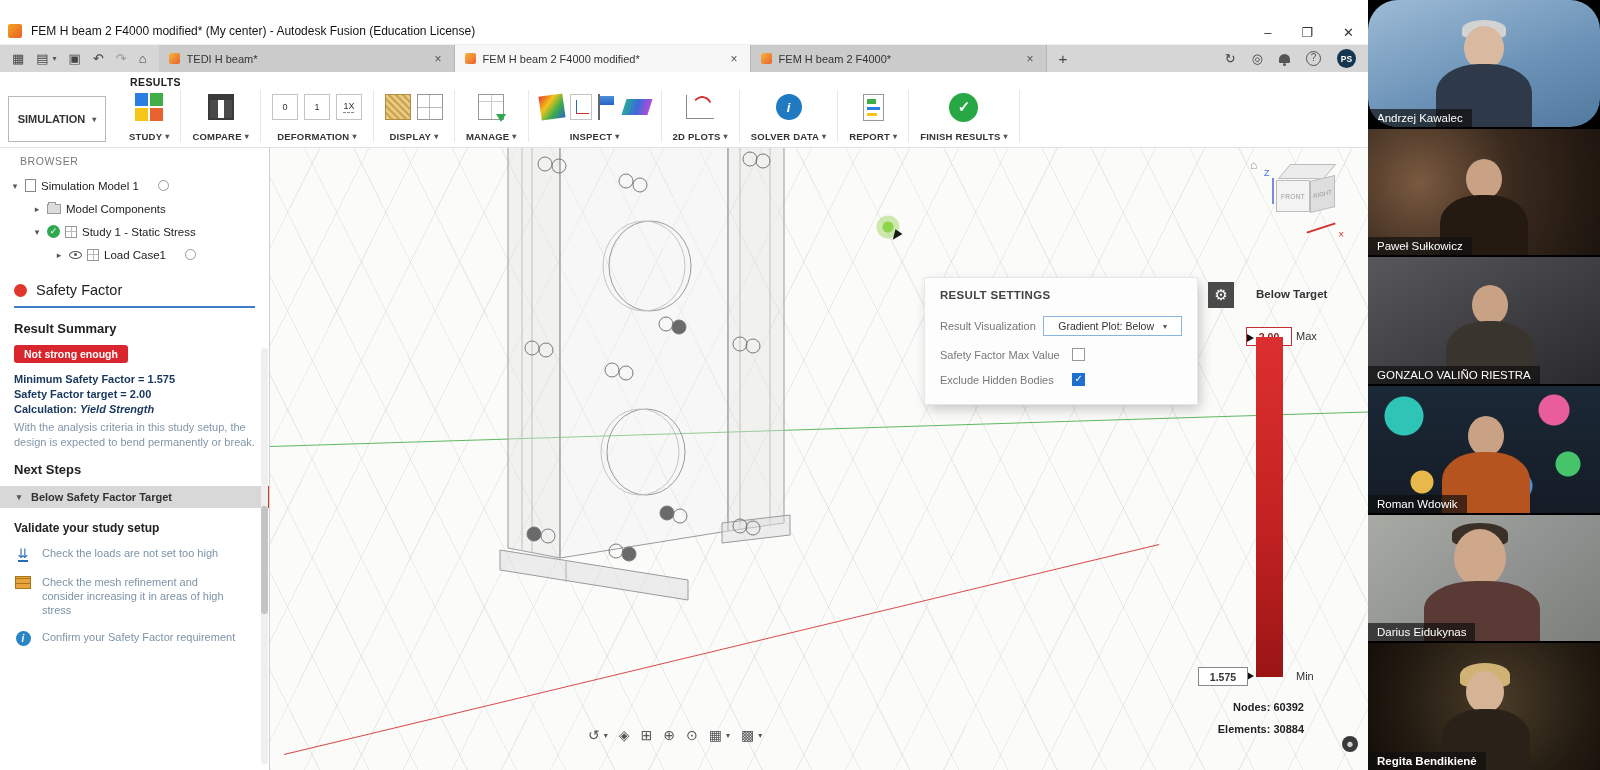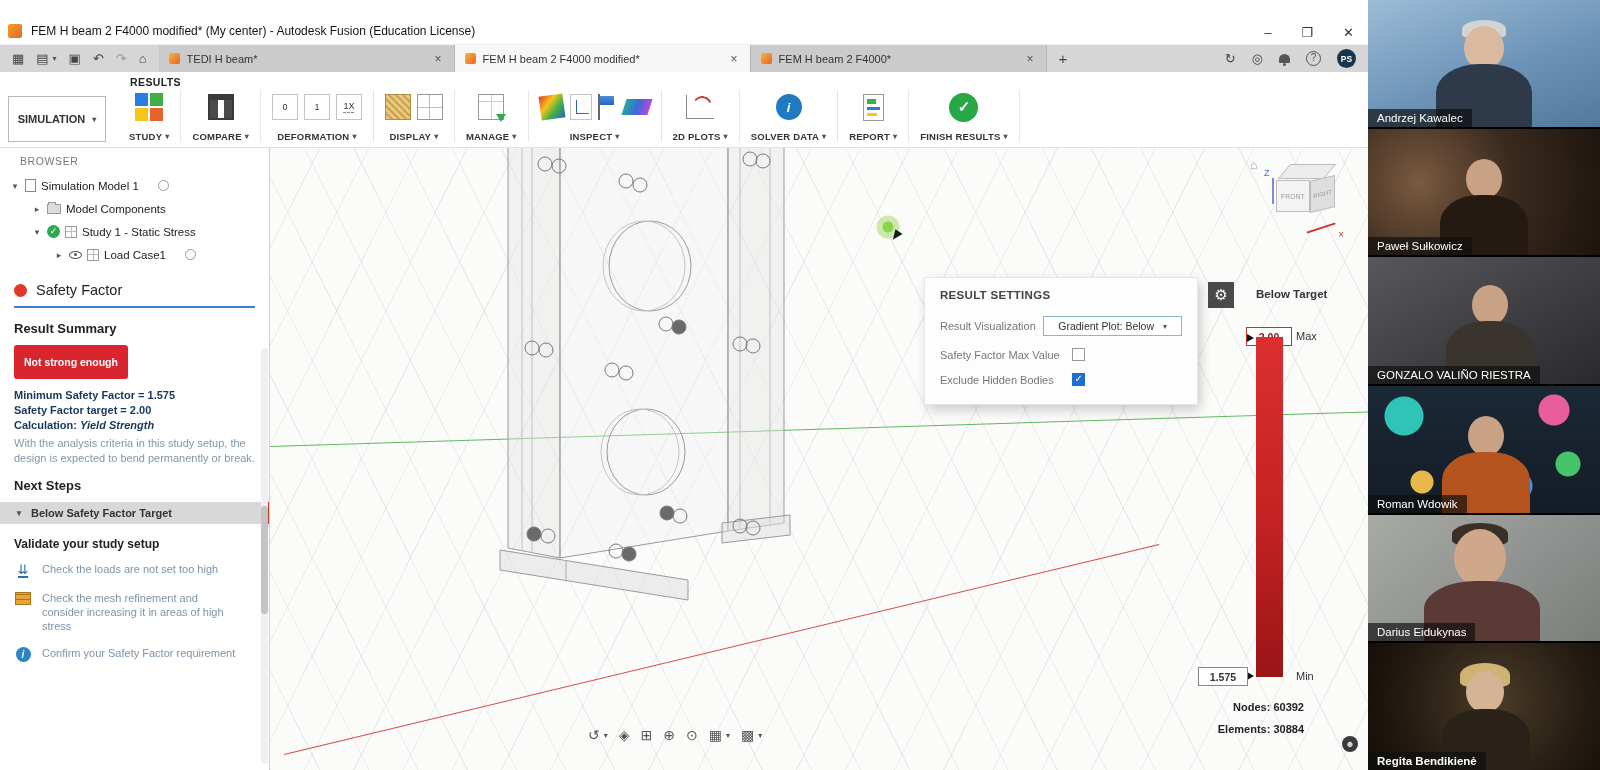--- a/index.html
+++ b/index.html
@@ -86,21 +86,21 @@
       linear-gradient(#bbb,#bbb) 50% 0/1px 100% no-repeat,
       linear-gradient(#bbb,#bbb) 0 50%/100% 1px no-repeat, #fff; }
   .i-eye { width:13px; height:8px; border:1.2px solid #555; border-radius:50%; position:relative; }
   .i-eye::after { content:''; position:absolute; left:4px; top:1.5px; width:3px; height:3px; border-radius:50%; background:#555; }
   .ring { width:11px; height:11px; border:1.6px solid #999; border-radius:50%; margin-left:14px; }
   .sf-wrap { padding:0 14px; }
   .sf-title-row { display:flex; align-items:center; gap:9px; margin-top:16px; padding-bottom:8px; border-bottom:2px solid #3d7ec9; }
   .red-dot { width:13px; height:13px; border-radius:50%; background:#e0362c; }
   .sf-title { font-size:14.5px; color:#222; }
   .section-h { font-size:13px; font-weight:bold; color:#222; margin:13px 0 9px; }
-  .badge { display:inline-block; background:#d9252e; color:#fff; font-size:10.5px; font-weight:bold; padding:11px 10px; border-radius:3px; margin-bottom:9px; }
+  .badge { display:inline-block; background:#d9252e; color:#fff; font-size:10.5px; font-weight:bold; padding:3px 10px; border-radius:3px; margin-bottom:9px; }
   .sum-line { font-size:11px; font-weight:bold; color:#17365c; line-height:15px; }
   .sum-desc { font-size:11px; color:#8296a8; line-height:14.5px; margin-top:3px; }
   .ns-row { background:#d8d8d8; margin:4px -14px 0; padding:5px 14px; display:flex; align-items:center; gap:7px; font-size:11px; font-weight:bold; color:#333; position:relative; }
   .ns-red { position:absolute; right:0; top:0; bottom:0; width:6px; background:#cc3a2a; }
   .validate-h { font-size:12px; font-weight:bold; color:#222; margin:13px 0 11px; }
   .vitem { display:flex; gap:10px; margin-bottom:13px; font-size:11px; color:#7d93a8; line-height:14px; padding-right:14px; }
   .vicon { min-width:18px; display:flex; justify-content:center; align-items:flex-start; padding-top:1px; }
   .vi-loads { color:#2a6db5; font-size:13px; border-bottom:2px solid #2a6db5; line-height:13px; }
   .vi-mesh { width:16px; height:13px; border:1px solid #a87618;
       background:repeating-linear-gradient(0deg,#e8a33d 0 4px,#a87618 4px 5px),
@@ -162,21 +162,21 @@
   .mini-user { position:absolute; left:1072px; top:588px; width:16px; height:16px; border-radius:50%; background:#3a3a3a; color:#ddd; font-size:9px; text-align:center; line-height:16px; }
 
   
   .video-sidebar { width:232px; background:#000; display:flex; flex-direction:column; }
   .vtile { position:relative; flex:1; border-bottom:2px solid #000; overflow:hidden; }
   .vtile:last-child { border-bottom:none; }
   .vname { position:absolute; left:0; bottom:0; background:rgba(15,15,15,.68); color:#fff; font-size:11.5px; padding:3px 9px; white-space:nowrap; max-width:100%; overflow:hidden; }
   .head { position:absolute; border-radius:50%; }
   .torso { position:absolute; border-radius:45% 45% 0 0; }
   .hair { position:absolute; border-radius:50% 50% 20% 20%; }
-  .vt-1 { background:linear-gradient(160deg,#9dbbd6 0%,#6d94b8 55%,#51799e 100%); }
+  .vt-1 { background:linear-gradient(160deg,#9dbbd6 0%,#6d94b8 55%,#51799e 100%);border-radius:30px; }
   .vt-1 .head { left:96px; top:26px; width:40px; height:44px; background:#d9b9a0; }
   .vt-1 .hair { left:94px; top:20px; width:44px; height:18px; background:#d3d3d3; }
   .vt-1 .torso { left:68px; top:64px; width:96px; height:64px; background:#2e3a4a; }
   .vt-2 { background:radial-gradient(circle at 22% 42%, #7a5a40 0%, #3a2a1e 48%, #1c140e 100%); }
   .vt-2 .head { left:98px; top:30px; width:36px; height:40px; background:#c9a285; }
   .vt-2 .torso { left:72px; top:66px; width:88px; height:62px; background:#241a12; }
   .vt-3 { background:linear-gradient(150deg,#58585c 0%,#3c3c40 60%,#2a2a2e 100%); }
   .vt-3 .head { left:104px; top:28px; width:36px; height:40px; background:#c9a285; }
   .vt-3 .torso { left:78px; top:64px; width:88px; height:64px; background:#3a342e; }
   .vt-4 { background:

